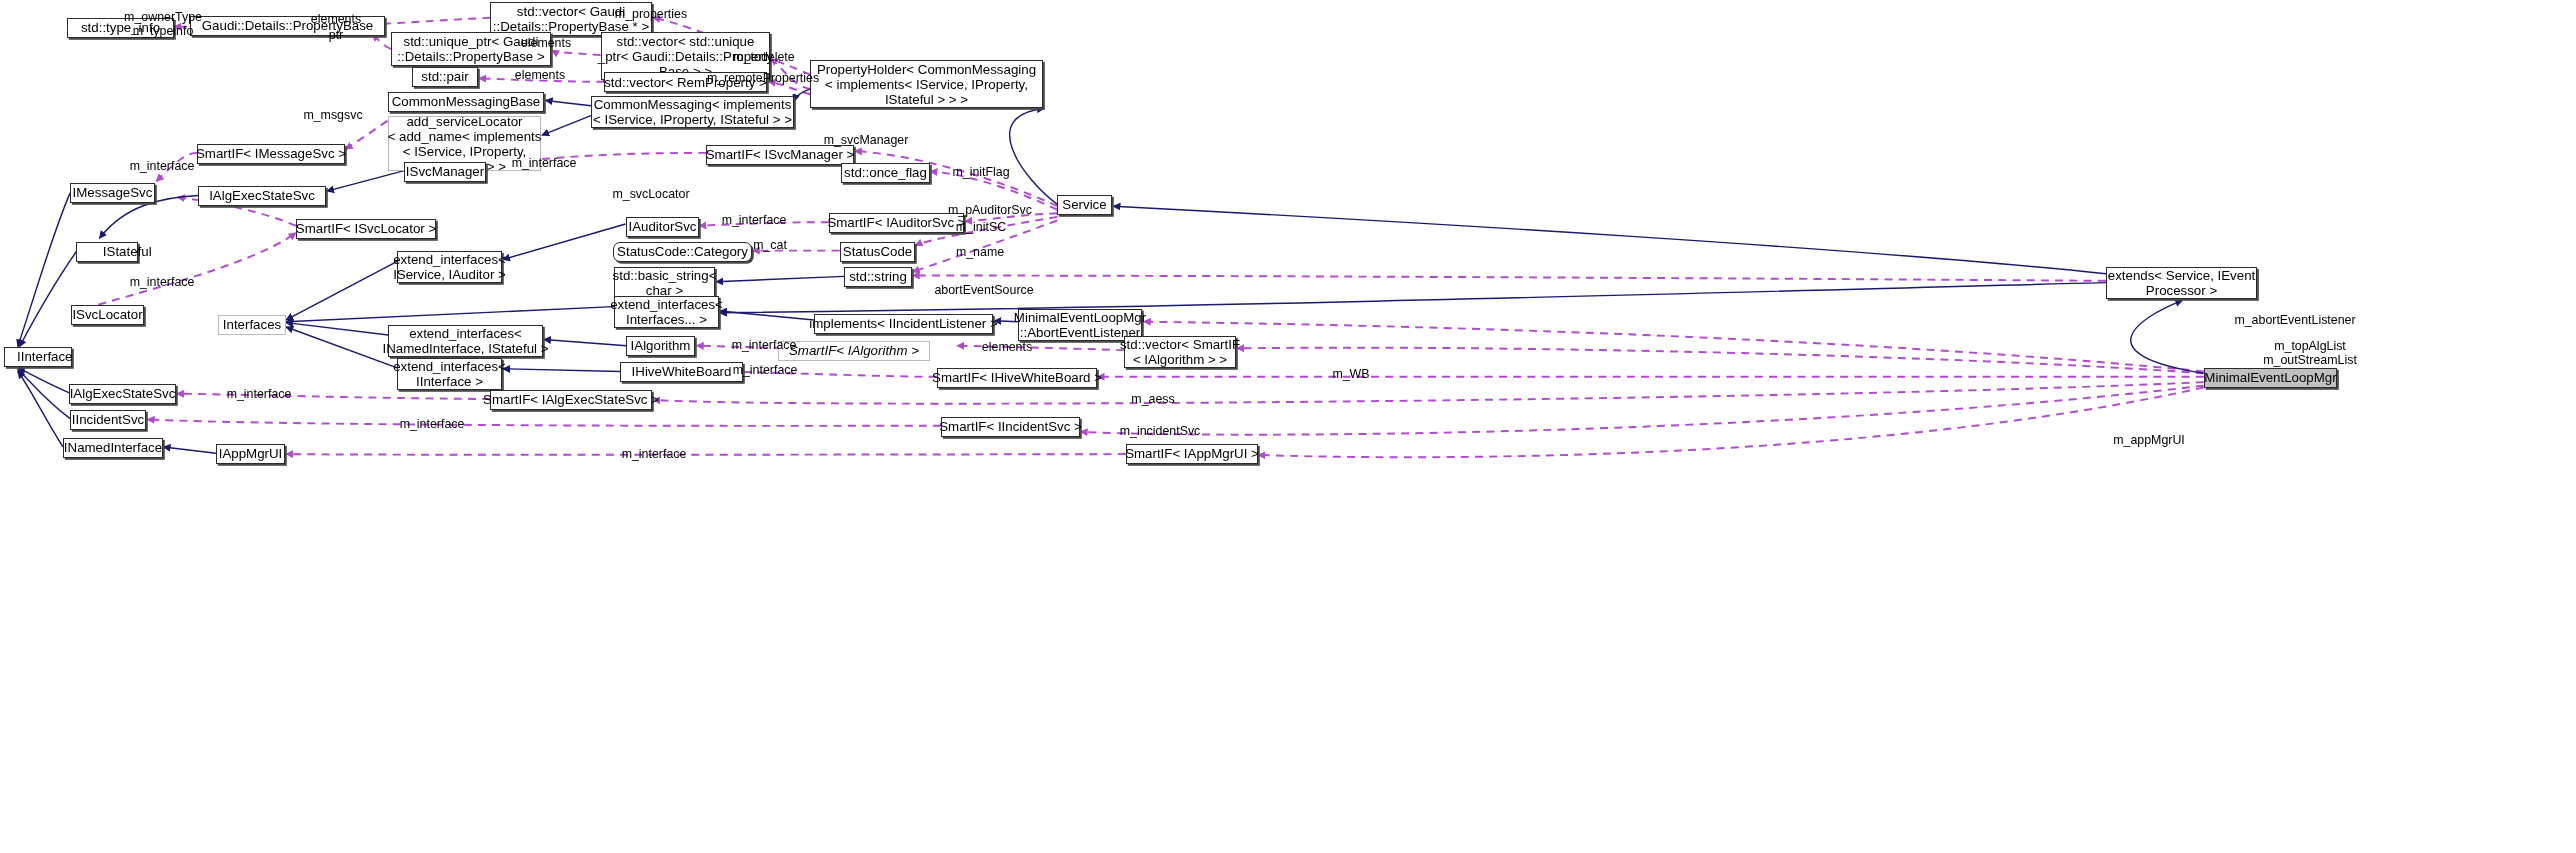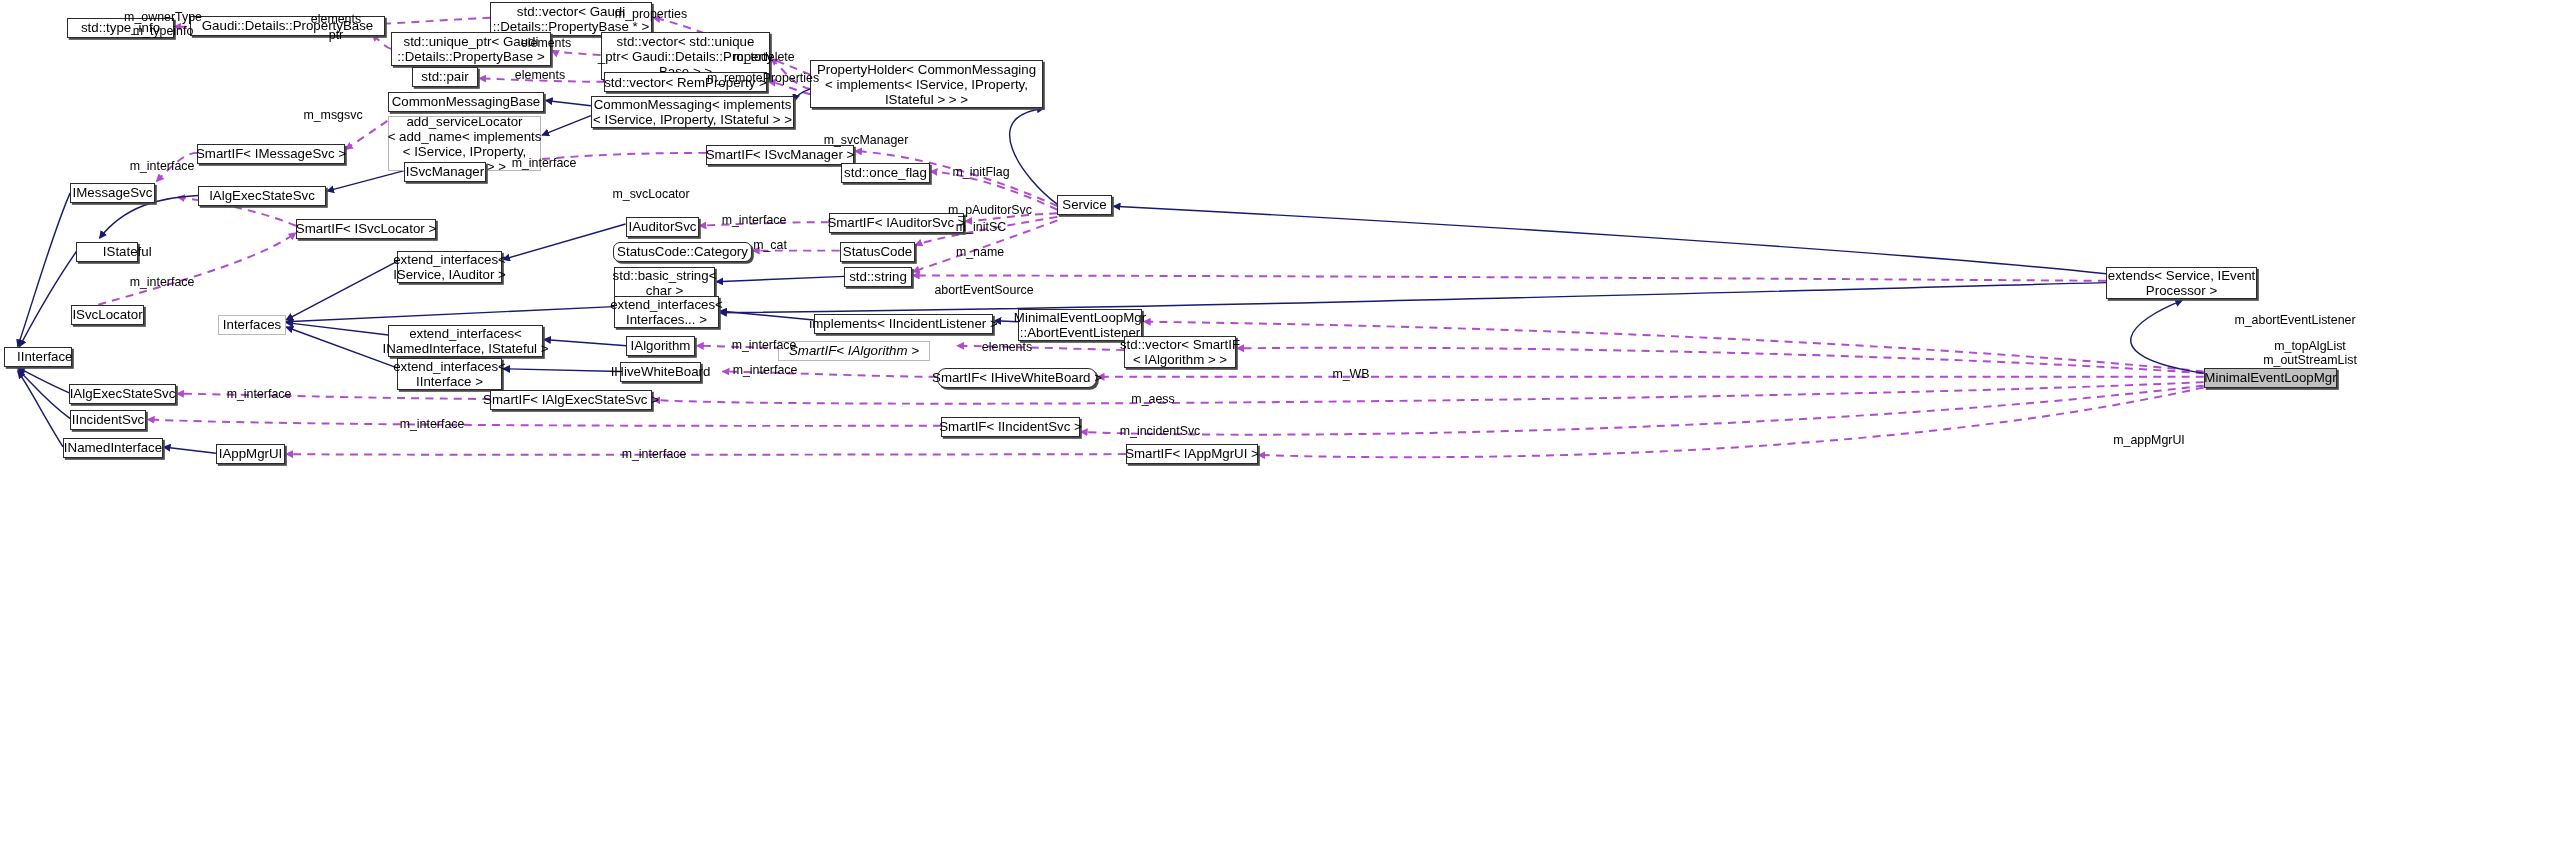--- a/index.html
+++ b/index.html
@@ -220,24 +220,24 @@
         <span style="white-space: pre;">std::vector&lt; SmartIF
 &lt; IAlgorithm &gt; &gt;</span>
       </div>
       <div class="node" style="left: 3.6px; top: 347px; width: 68px; height: 19.5px; padding-left: 18px;">
         <span style="white-space: pre;">IInterface</span>
       </div>
       <div class="node" style="left: 397px; top: 358px; width: 105px; height: 32px;">
         <span style="white-space: pre;">extend_interfaces&lt;
 IInterface &gt;</span>
       </div>
-      <div class="node" style="left: 620px; top: 362px; width: 81px; height: 19.5px;">
+      <div class="node" style="left: 620px; top: 362px; width: 123px; height: 19.5px;">
         <span style="white-space: pre;">IHiveWhiteBoard</span>
       </div>
-      <div class="node" style="left: 937px; top: 368px; width: 160px; height: 19.5px; border-radius: 9px;">
+      <div class="node" style="left: 937px; top: 368px; width: 160px; height: 19.5px;">
         <span style="white-space: pre;">SmartIF&lt; IHiveWhiteBoard &gt;</span>
       </div>
       <div class="node current" style="left: 2204px; top: 368px; width: 133px; height: 19.5px;">
         <span style="white-space: pre;">MinimalEventLoopMgr</span>
       </div>
       <div class="node" style="left: 69px; top: 384px; width: 107px; height: 19.5px;">
         <span style="white-space: pre;">IAlgExecStateSvc</span>
       </div>
       <div class="node" style="left: 490px; top: 390px; width: 162px; height: 19.5px;">
         <span style="white-space: pre;">SmartIF&lt; IAlgExecStateSvc &gt;</span>

